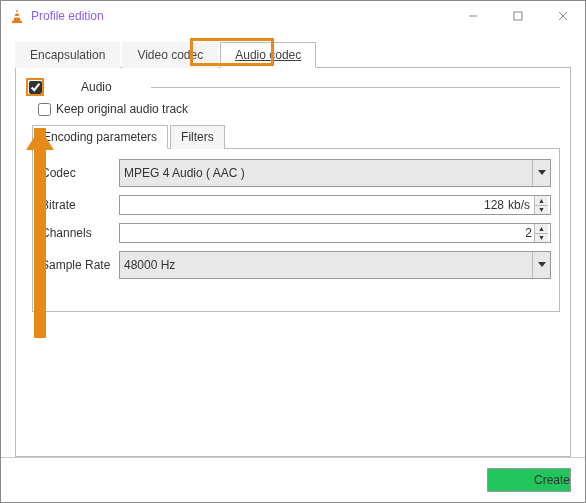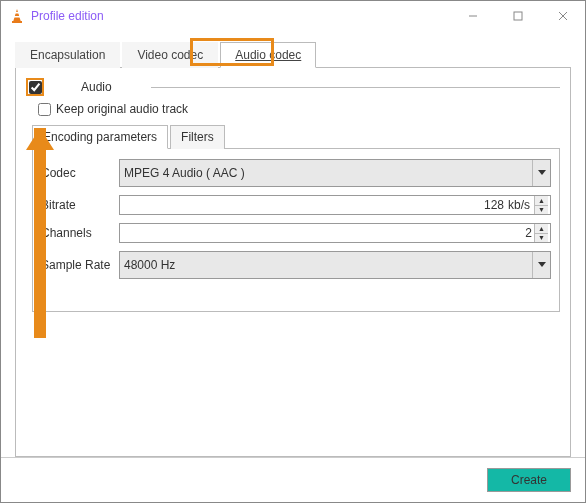--- a/index.html
+++ b/index.html
@@ -104,22 +104,22 @@
   flex: 1; display: flex; align-items: center; justify-content: center;
   background: #eee; font-size: 7px; line-height: 1;
 }
 .spinner .spins div:first-child { border-bottom: 1px solid #bbb; }
 
 .footer {
   border-top: 1px solid #ccc; padding: 10px 14px; display: flex;
   justify-content: flex-end; gap: 8px;
 }
 .footer button {
-  width: 84px; height: 24px; border: 1px solid #999; background: #14b8a6;
-  font-family: inherit; font-size: 12px; color: #333;
+  width: 84px; height: 24px; border: 1px solid #999; background: #22c55e;
+  font-family: inherit; font-size: 12px; color: #333; text-align: right;
 }
 
 .arrow-overlay {
   position: absolute; left: 20px; top: 128px; pointer-events: none;
 }
 </style>
 </head>
 <body>
 
 <div class="titlebar">

